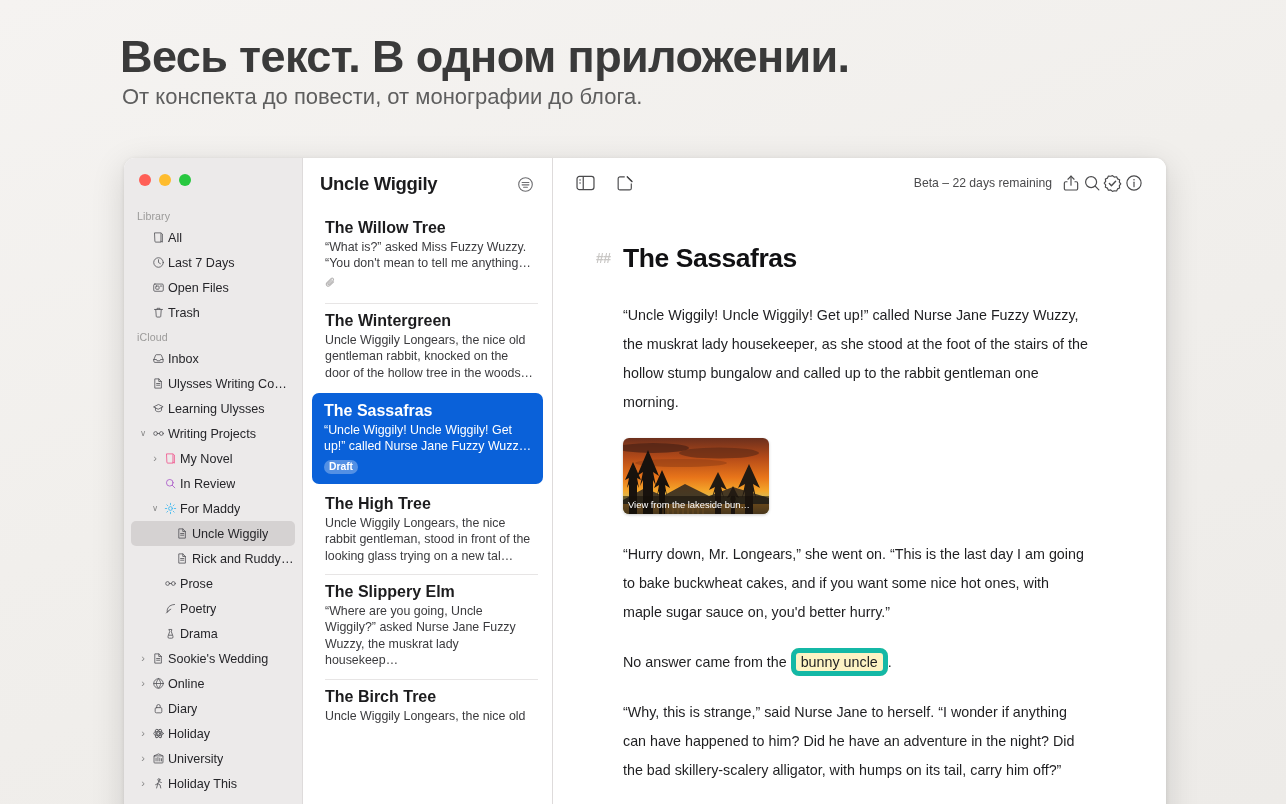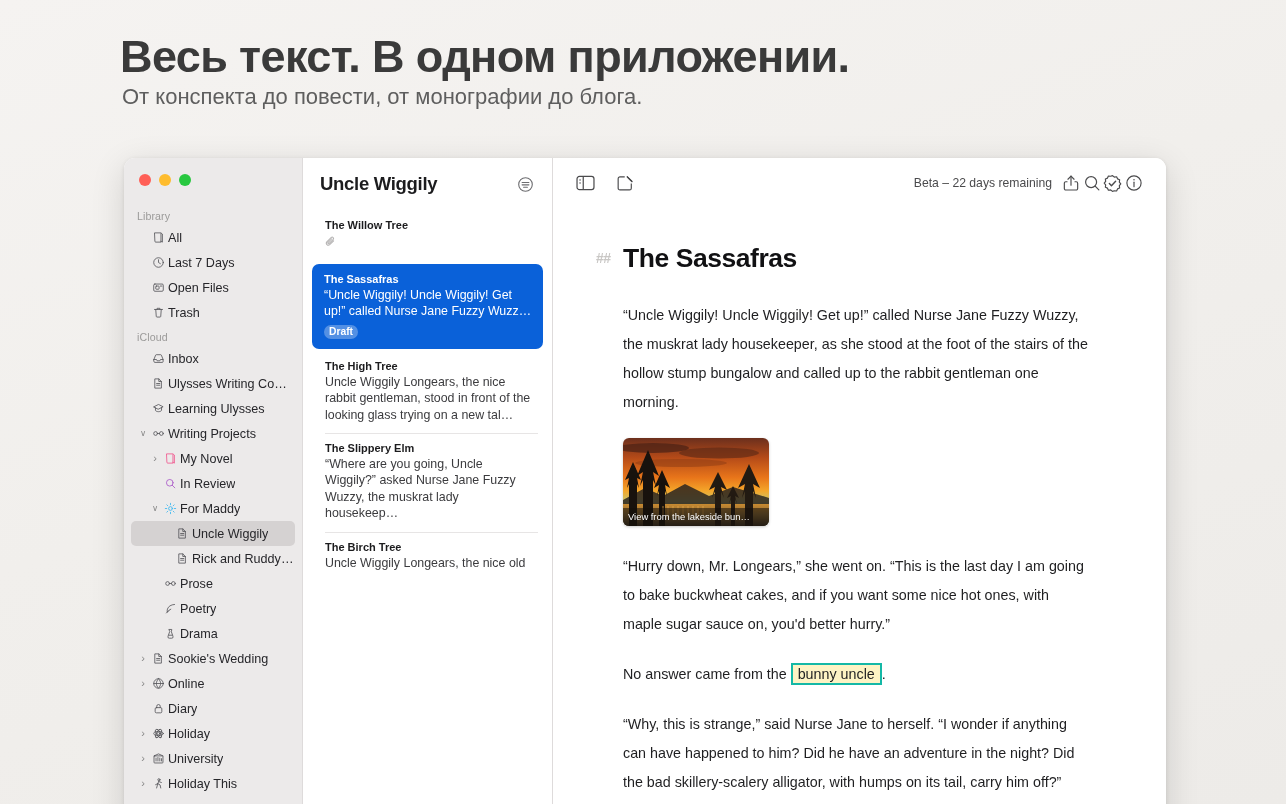--- a/index.html
+++ b/index.html
@@ -126,21 +126,21 @@
   }
   .nitem + .nitem::before {
     content: "";
     position: absolute; left: 12px; right: 4px; top: 0;
     height: 1px; background: #e7e5e5;
   }
   .nitem.sel { background: #0a61d9; margin: 2px 9px; }
   .nitem.sel + .nitem::before { background: transparent; }
   .nitem.sel::before { background: transparent !important; }
   .n-title {
-    font-size: 11px; font-weight: bold; color: #1c1c1e;
+    font-size: 16px; font-weight: bold; color: #1c1c1e;
     margin-bottom: 2px;
   }
   .n-prev {
     font-size: 12.4px; color: #3b3b3e; line-height: 16.4px;
   }
   .nitem.sel .n-title, .nitem.sel .n-prev { color: #ffffff; }
   .n-badge {
     display: inline-block;
     margin-top: 5px;
     background: rgba(255,255,255,0.30);
@@ -193,28 +193,28 @@
   }
   .para {
     font-size: 14.3px;
     line-height: 29px;
     color: #1f1f21;
     margin: 0 0 21px 0;
     max-width: 470px;
   }
   .hl {
     background: #fdf3c4;
-    border: 2px solid #14b8a6;
-    border-radius: 0;
+    border: 5px solid #14b8a6;
+    border-radius: 8px;
     padding: 1px 5px;
   }
 
   
   .figure {
-    width: 146px; height: 88px;
+    width: 146px; height: 76px;
     border-radius: 6px;
     overflow: hidden;
     position: relative;
     margin: 7px 0 26px 0;
     box-shadow: 0 1px 3px rgba(0,0,0,0.22);
   }
   .fig-art { position: absolute; inset: 0; }
   .fig-cap {
     position: absolute; left: 0; right: 0; bottom: 0;
     background: rgba(20,14,10,0.55);
@@ -477,23 +477,28 @@
             <circle cx="10" cy="10" r="8"></circle>
             <line x1="6" y1="7.6" x2="14" y2="7.6" stroke-linecap="round"></line>
             <line x1="6" y1="10.4" x2="14" y2="10.4" stroke-linecap="round"></line>
             <line x1="7.8" y1="13.2" x2="12.2" y2="13.2" stroke-linecap="round"></line>
           </svg>
         </div>
       </div>
       <div class="nl-items" id="note-items">
           <div class="nitem">
             <div class="n-title">The Willow Tree</div>
+            <div class="n-prev">“What is?” asked Miss Fuzzy Wuzzy. “You don't mean to tell me anything…</div>
             <div class="n-clip"><svg width="11" height="13" viewBox="0 0 12 14" fill="none" stroke="#b4b2b2" stroke-width="1.15" stroke-linecap="round">
                 <path d="M9.4 6.2 5.1 10.5a2.2 2.2 0 0 1-3.1-3.1l4.9-4.9a1.5 1.5 0 0 1 2.1 2.1l-4.7 4.7a.8.8 0 0 1-1.1-1.1l4.2-4.2"></path>
               </svg></div>
+          </div>
+          <div class="nitem">
+            <div class="n-title">The Wintergreen</div>
+            <div class="n-prev">Uncle Wiggily Longears, the nice old gentleman rabbit, knocked on the door of the hollow tree in the woods…</div>
           </div>
           <div class="nitem sel"><div class="n-title">The Sassafras</div><div class="n-prev">“Uncle Wiggily! Uncle Wiggily! Get up!” called Nurse Jane Fuzzy Wuzz…</div><span class="n-badge">Draft</span></div>
           <div class="nitem">
             <div class="n-title">The High Tree</div>
             <div class="n-prev">Uncle Wiggily Longears, the nice rabbit gentleman, stood in front of the looking glass trying on a new tal…</div>
           </div>
           <div class="nitem">
             <div class="n-title">The Slippery Elm</div>
             <div class="n-prev">“Where are you going, Uncle Wiggily?” asked Nurse Jane Fuzzy Wuzzy, the muskrat lady housekeep…</div>
           </div>

